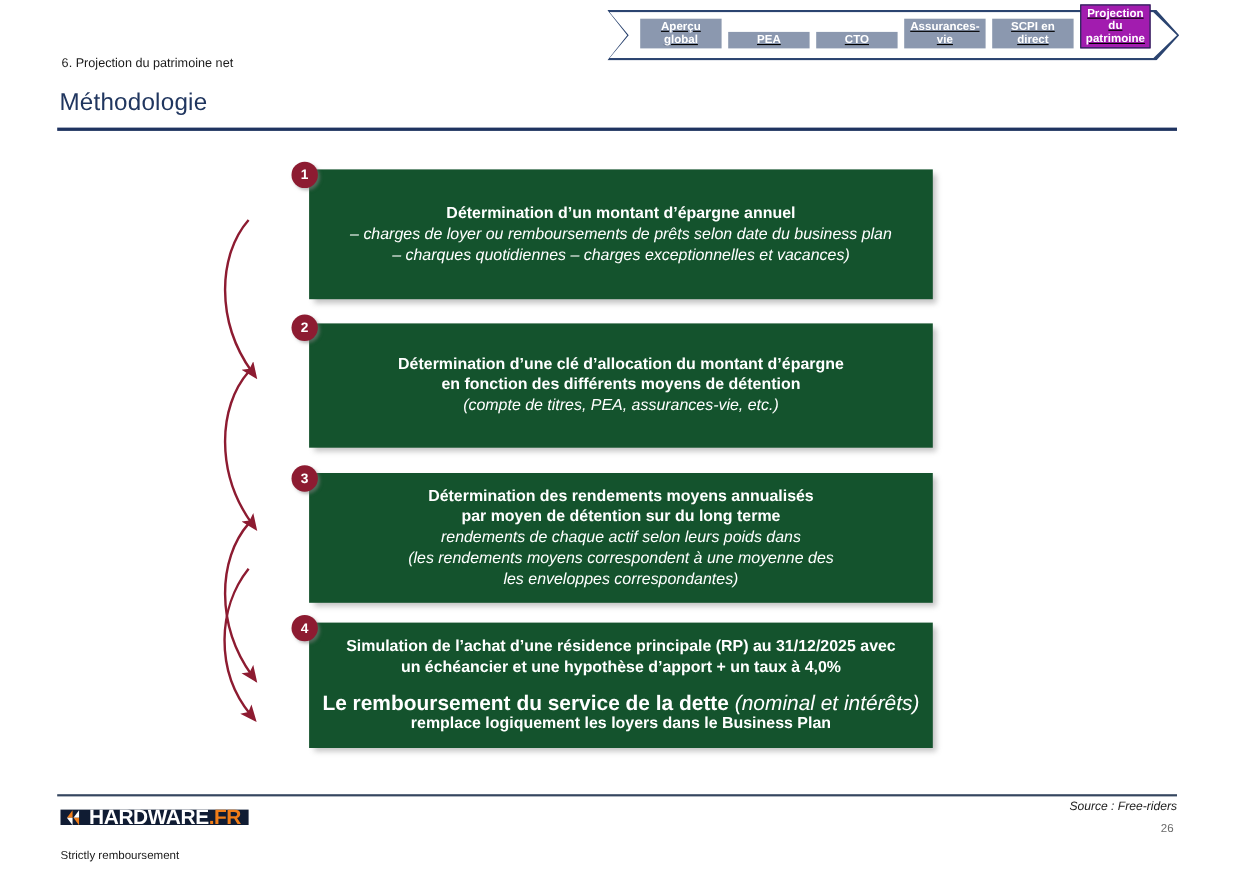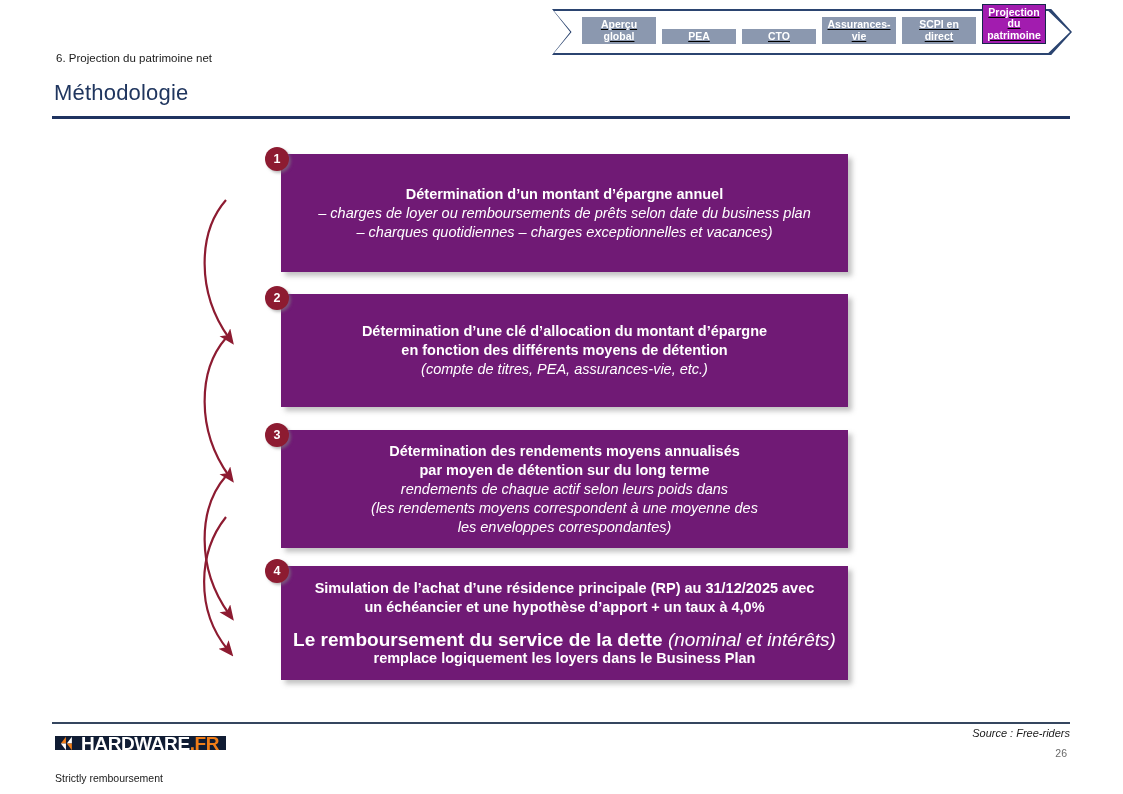--- a/index.html
+++ b/index.html
@@ -91,21 +91,21 @@
     width: 1018px;
     height: 2.5px;
     background: #1f3360;
   }
 
   
   .step {
     position: absolute;
     left: 281px;
     width: 567px;
-    background: #701a75;
+    background: #14532d;
     box-sizing: border-box;
     box-shadow: 4px 4px 5px rgba(120,120,120,0.45);
     display: flex;
     flex-direction: column;
     align-items: center;
     justify-content: center;
     color: #ffffff;
     text-align: center;
   }
   .step-line {

